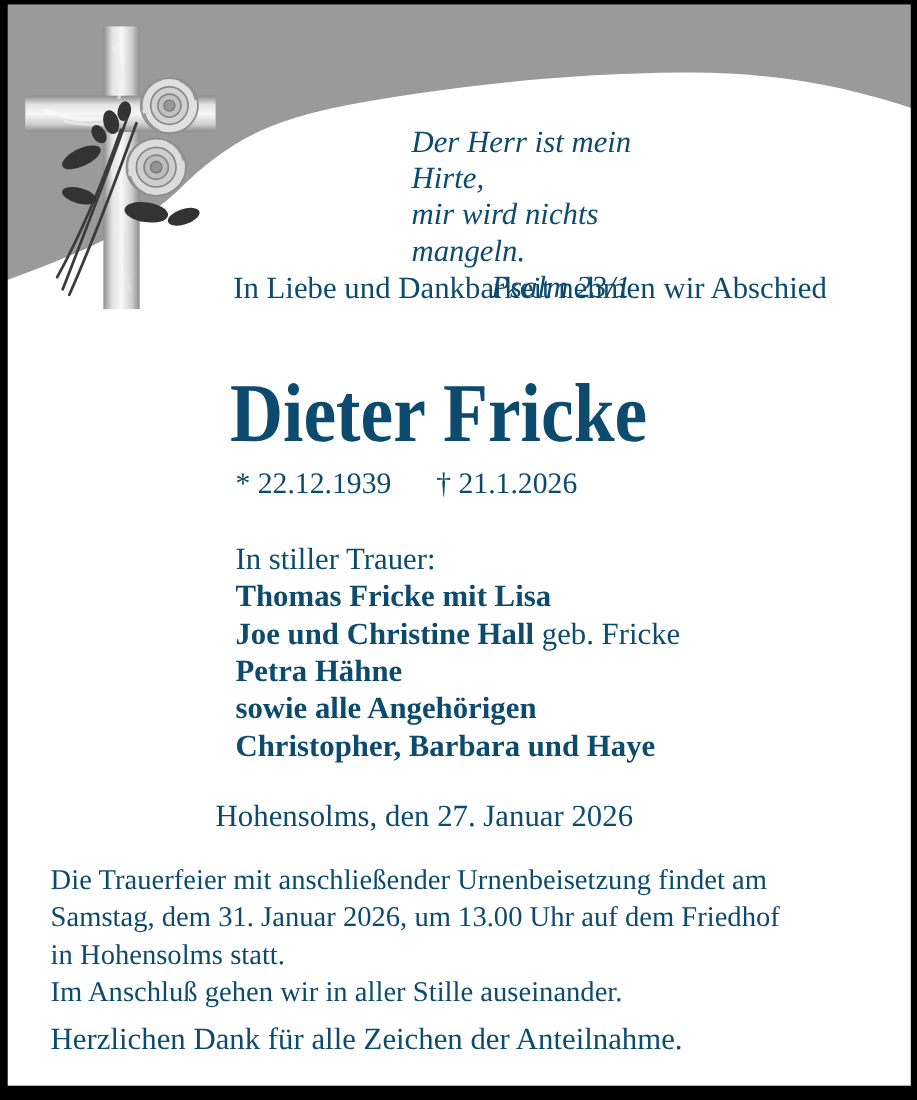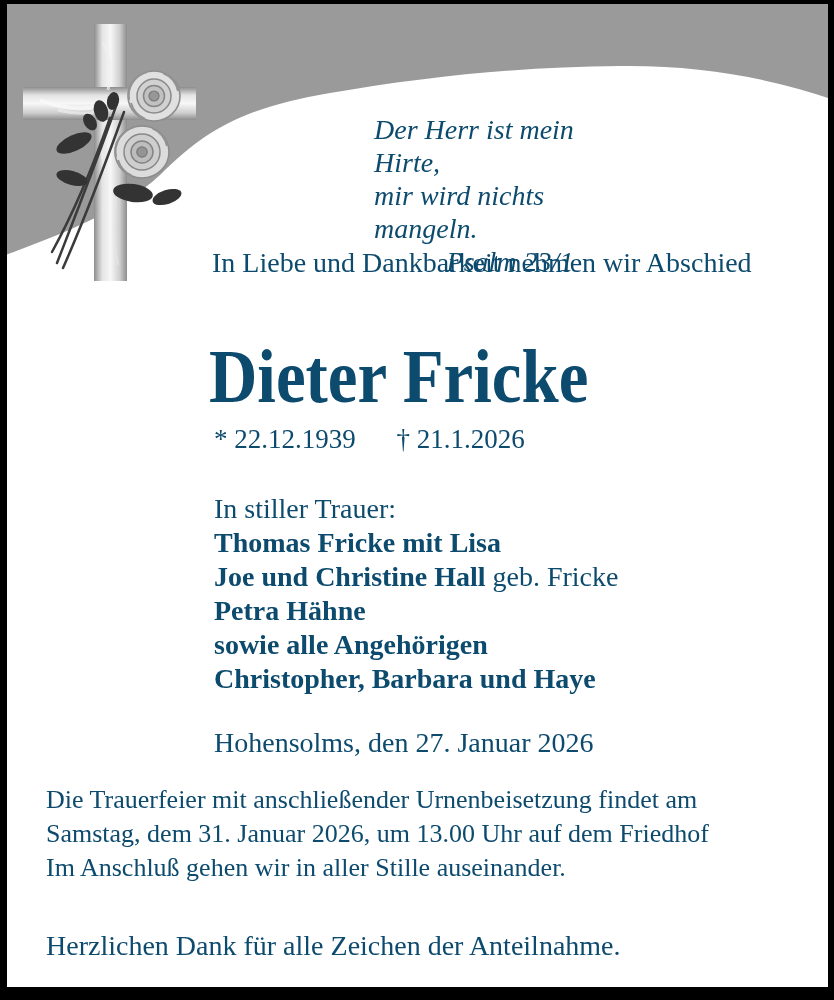--- a/index.html
+++ b/index.html
@@ -43,21 +43,21 @@
   }
   .death-part{margin-left:34px;}
 
   .mourning{
     position:absolute;left:214px;top:492px;
     font-size:28px;line-height:34px;white-space:nowrap;z-index:2;
   }
   .mourner-bold{font-weight:700;}
 
   .place-date{
-    position:absolute;left:214px;top:727px;
+    position:absolute;left:196px;top:727px;
     font-size:28px;white-space:nowrap;z-index:2;
   }
 
   .details{
     position:absolute;left:46px;top:783px;
     font-size:26px;line-height:34px;white-space:nowrap;z-index:2;
   }
 
   .thanks{
     position:absolute;left:46px;top:930px;
@@ -179,18 +179,19 @@
     <div>
       <span class="mourner-bold">Christopher, Barbara und Haye</span><span></span>
     </div>
   </div>
 
   <div class="place-date">Hohensolms, den 27. Januar 2026</div>
 
   <div class="details">
     <div>Die Trauerfeier mit anschließender Urnenbeisetzung findet am</div>
     <div>Samstag, dem 31. Januar 2026, um 13.00 Uhr auf dem Friedhof</div>
+    <div>in Hohensolms statt.</div>
     <div>Im Anschluß gehen wir in aller Stille auseinander.</div>
   </div>
 
   <div class="thanks">Herzlichen Dank für alle Zeichen der Anteilnahme.</div>
 
 </div>
 
 </body></html>

